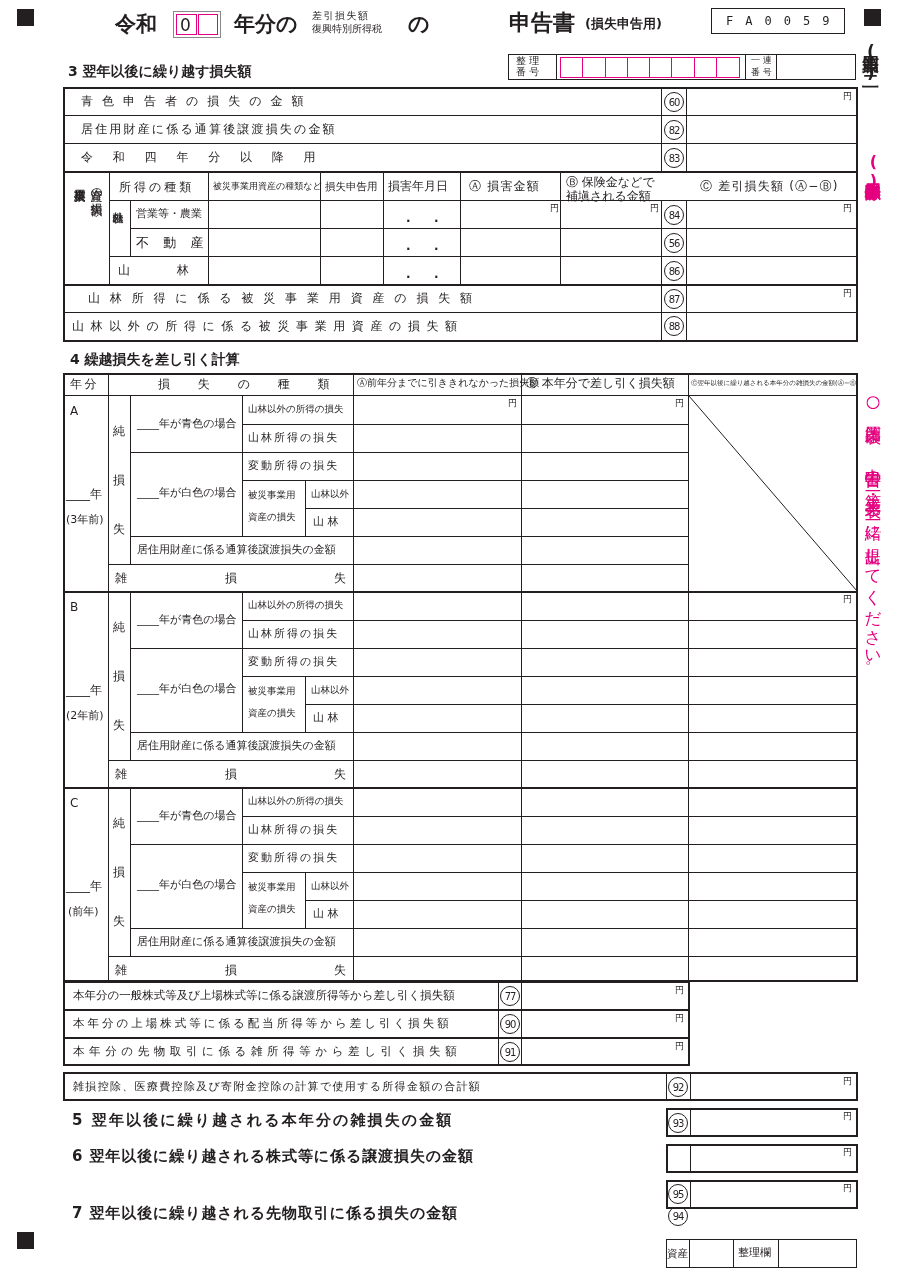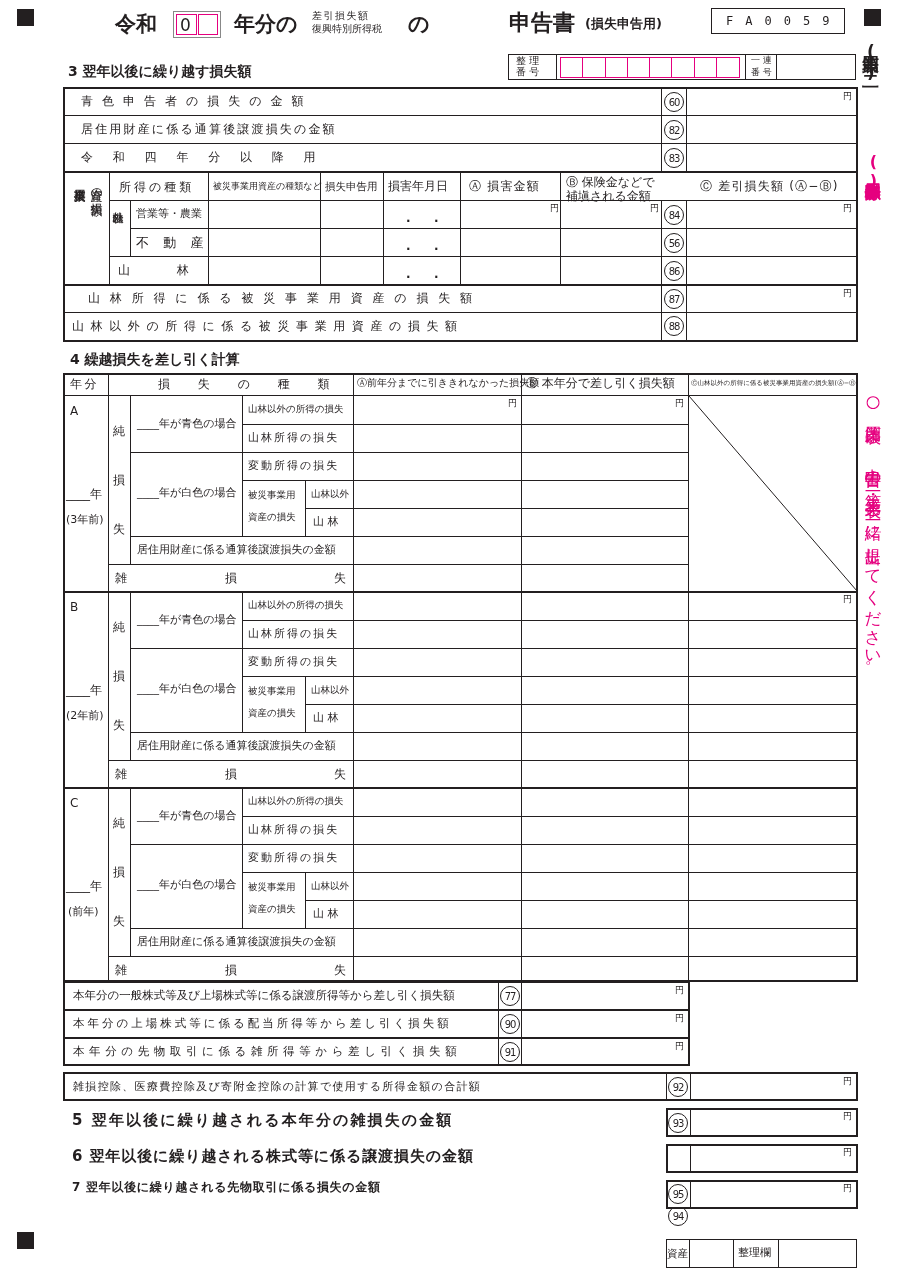--- a/index.html
+++ b/index.html
@@ -165,21 +165,21 @@
 <div class="hl" style="left:64px;top:395px;width:793px"></div>
 <div class="vl" style="left:108px;top:374px;height:607px"></div>
 <div class="vl" style="left:353px;top:374px;height:607px"></div>
 <div class="vl" style="left:521px;top:374px;height:607px"></div>
 <div class="vl" style="left:688px;top:374px;height:607px"></div>
 
 <div class="t" style="left:70px;top:378px;font-size:12px;letter-spacing:0.2em">年分</div>
 <div class="t" style="left:158px;top:378px;font-size:12px;letter-spacing:1em">損 失 の 種 類</div>
 <div class="t" style="left:357px;top:378px;font-size:10px">Ⓐ前年分までに引ききれなかった損失額</div>
 <div class="t" style="left:526px;top:377px;font-size:12px">Ⓑ 本年分で差し引く損失額</div>
-<div class="t" style="left:691px;top:380px;font-size:6.5px">Ⓒ山林以外の所得に係る被災事業用資産の損失額(Ⓐ−Ⓑ)</div>
+<div class="t" style="left:691px;top:380px;font-size:6.5px">Ⓒ翌年以後に繰り越される本年分の雑損失の金額(Ⓐ−Ⓑ)</div>
 
 <svg class="diag" style="left:689px;top:396px" width="168" height="195">
   <line x1="0" y1="0" x2="168" y2="195" stroke="#231f20" stroke-width="1"></line>
 </svg>
 
 <div>
   <div class="t" style="left:70px;top:405px;font-size:12px">A</div>
   <div class="t" style="left:66px;top:488px;font-size:12px">____年</div>
   <div class="t" style="left:66px;top:514px;font-size:11px">(3年前)</div>
   <div class="t" style="left:113px;top:425px">純</div>
@@ -335,21 +335,21 @@
 <div class="yen" style="left:843px;top:1110px">円</div>
 <input class="cell" style="left: 692px; top: 1120px; width: 163px; height: 15px;">
 
 <div class="t head" style="left:72px;top:1149px;font-size:15px;letter-spacing:0.06em">6 翌年以後に繰り越される株式等に係る譲渡損失の金額</div>
 <div class="box thick" style="left:666px;top:1144px;width:192px;height:29px"></div>
 <div class="vl" style="left:690px;top:1145px;height:27px"></div>
 <div class="cn" style="left:668px;top:1206px">94</div>
 <div class="yen" style="left:843px;top:1146px">円</div>
 <input class="cell" style="left: 692px; top: 1156px; width: 163px; height: 15px;">
 
-<div class="t head" style="left:72px;top:1181px;font-size:12px;letter-spacing:0.06em">7 翌年以後に繰り越される先物取引に係る損失の金額</div>
+<div class="t head" style="left:72px;top:1206px;font-size:15px;letter-spacing:0.06em">7 翌年以後に繰り越される先物取引に係る損失の金額</div>
 <div class="box thick" style="left:666px;top:1180px;width:192px;height:29px"></div>
 <div class="vl" style="left:690px;top:1181px;height:27px"></div>
 <div class="cn" style="left:668px;top:1184px">95</div>
 <div class="yen" style="left:843px;top:1182px">円</div>
 <input class="cell" style="left: 692px; top: 1192px; width: 163px; height: 15px;">
 
 <div class="box" style="left:666px;top:1239px;width:191px;height:29px"></div>
 <div class="vl" style="left:689px;top:1239px;height:29px"></div>
 <div class="vl" style="left:733px;top:1239px;height:29px"></div>
 <div class="vl" style="left:778px;top:1239px;height:29px"></div>

